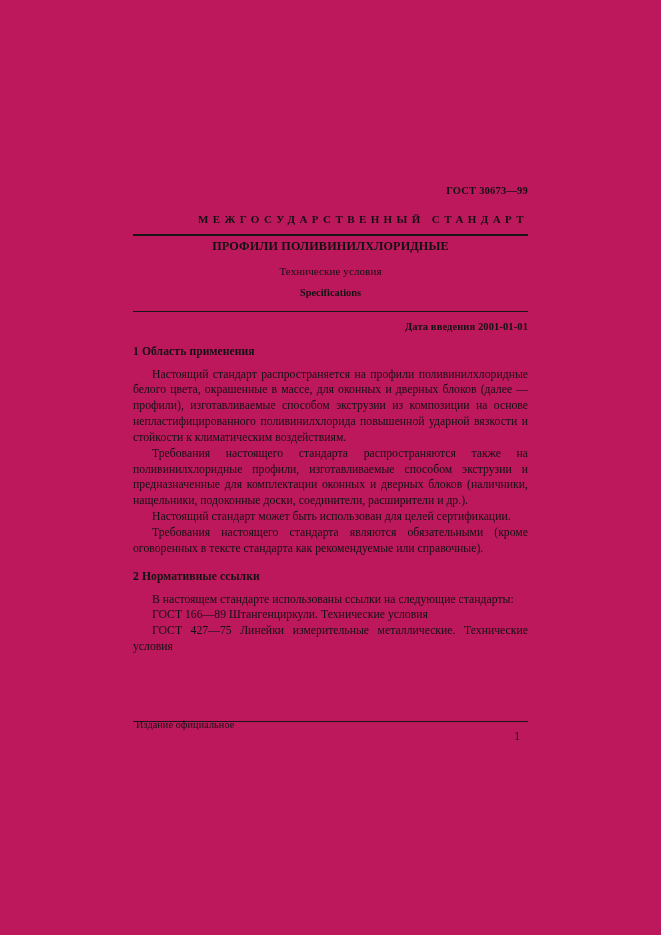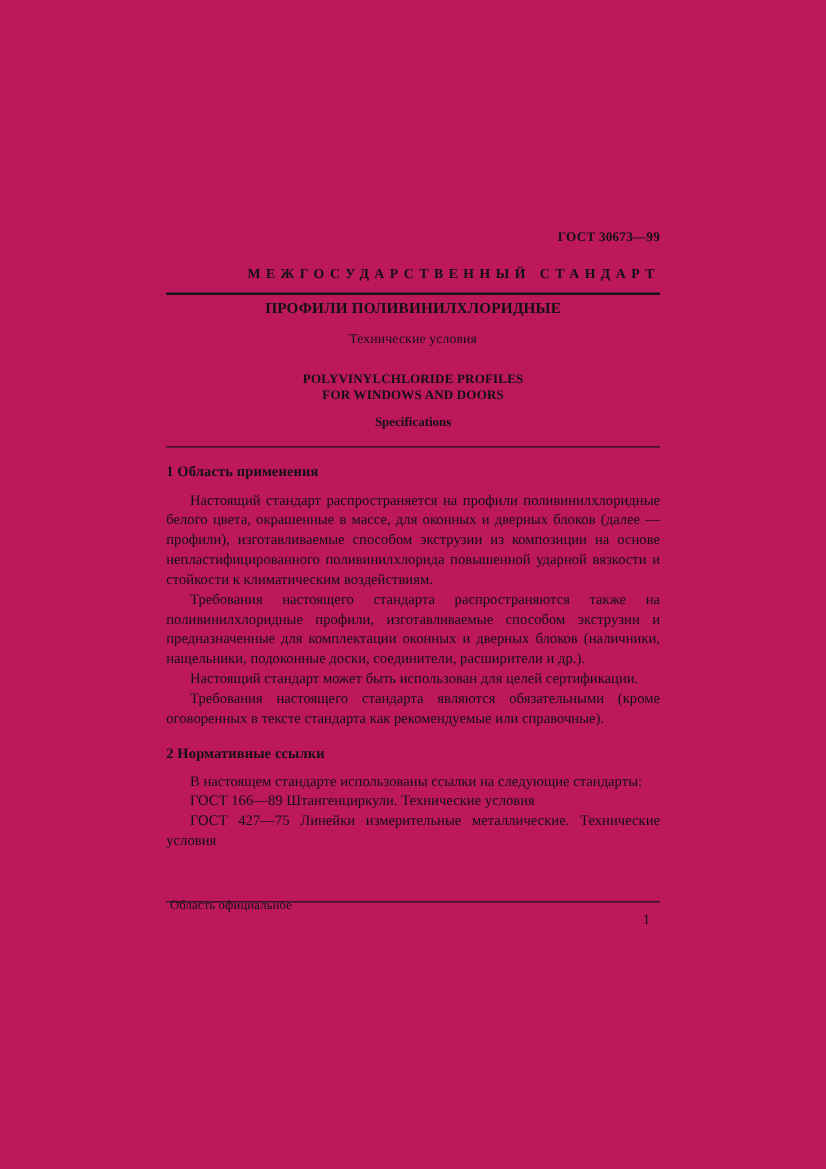--- a/index.html
+++ b/index.html
@@ -172,45 +172,42 @@
 
     <div class="interstate-line">МЕЖГОСУДАРСТВЕННЫЙ СТАНДАРТ</div>
 
     <hr class="rule">
 
     <div class="title-block">
       <div class="title-ru">
         <span>ПРОФИЛИ ПОЛИВИНИЛХЛОРИДНЫЕ</span><br>
       </div>
       <div class="subtitle-ru">Технические условия</div>
-      <div class="title-en">
-        <span>POLYVINYLCHLORIDE PROFILES</span><br>
-        <span>FOR WINDOWS AND DOORS</span>
-      </div>
       <div class="subtitle-en">Specifications</div>
       <div class="title-block-spacer"></div>
     </div>
 
     <hr class="rule thin">
 
+    <div class="intro-date">Дата введения 2001-01-01</div>
 
     <div class="section-heading">1 Область применения</div>
     <p class="body first-after-heading">Настоящий стандарт распространяется на профили поливинилхлоридные белого цвета, окрашенные в массе, для оконных и дверных блоков (далее — профили), изготавливаемые способом экструзии из композиции на основе непластифицированного поливинилхлорида повышенной ударной вязкости и стойкости к климатическим воздействиям.</p>
     <p class="body">Требования настоящего стандарта распространяются также на поливинилхлоридные профили, изготавливаемые способом экструзии и предназначенные для комплектации оконных и дверных блоков (наличники, нащельники, подоконные доски, соединители, расширители и др.).</p>
     <p class="body">Настоящий стандарт может быть использован для целей сертификации.</p>
     <p class="body">Требования настоящего стандарта являются обязательными (кроме оговоренных в тексте стандарта как рекомендуемые или справочные).</p>
 
     <div class="section-heading">2 Нормативные ссылки</div>
     <p class="body first-after-heading">В настоящем стандарте использованы ссылки на следующие стандарты:</p>
     <div class="ref-list">
       <p class="body">ГОСТ 166—89 Штангенциркули. Технические условия</p>
       <p class="body">ГОСТ 427—75 Линейки измерительные металлические. Технические условия</p>
     </div>
 
   </div>
 
   <hr class="footer-rule">
 
-  <div class="footer-note">Область официальное</div>
+  <div class="footer-note">Издание официальное</div>
 
   <div class="page-number">1</div>
 
 </div>
 
 </body></html>

